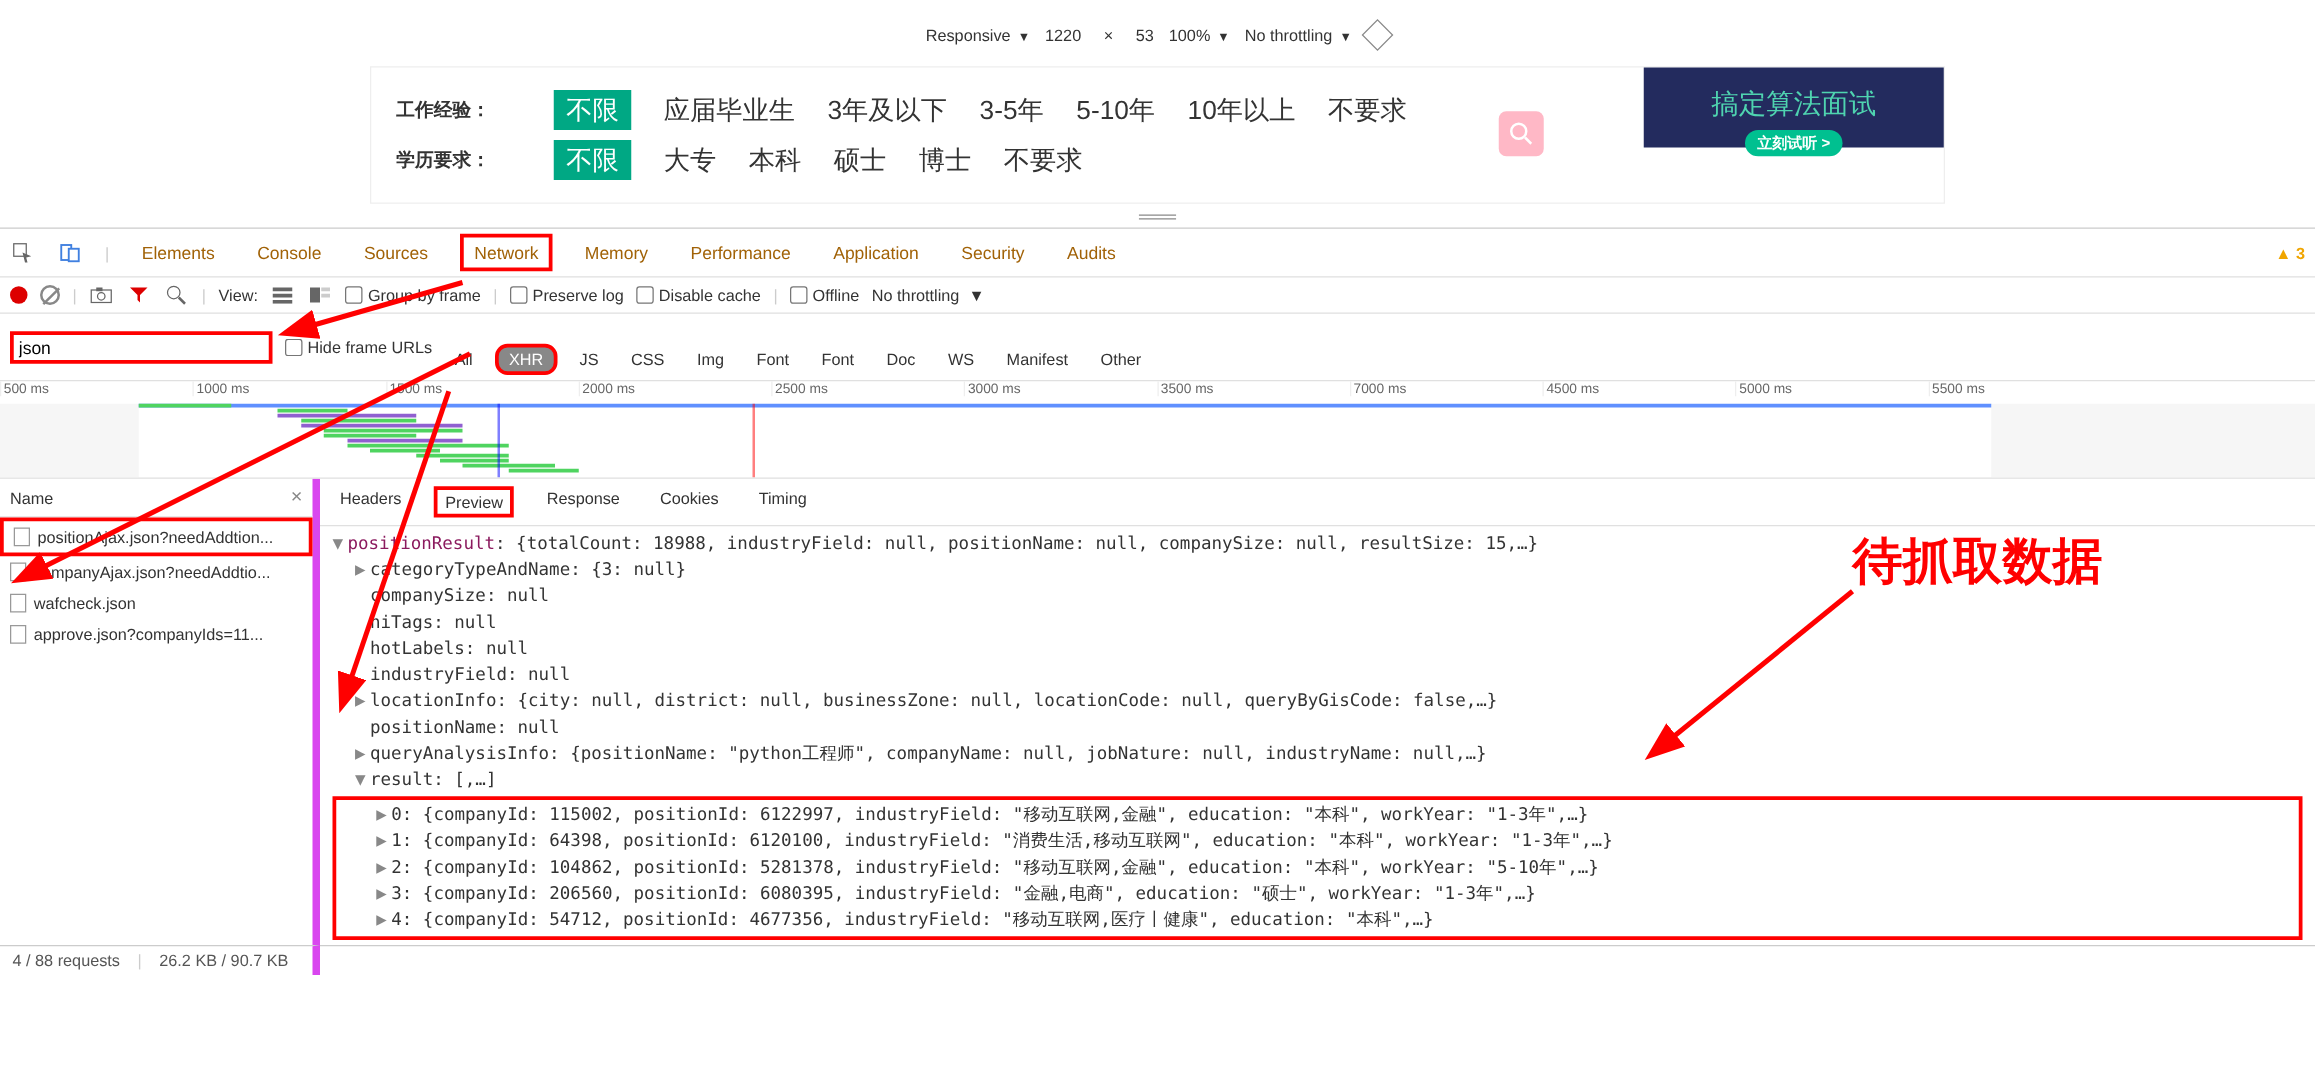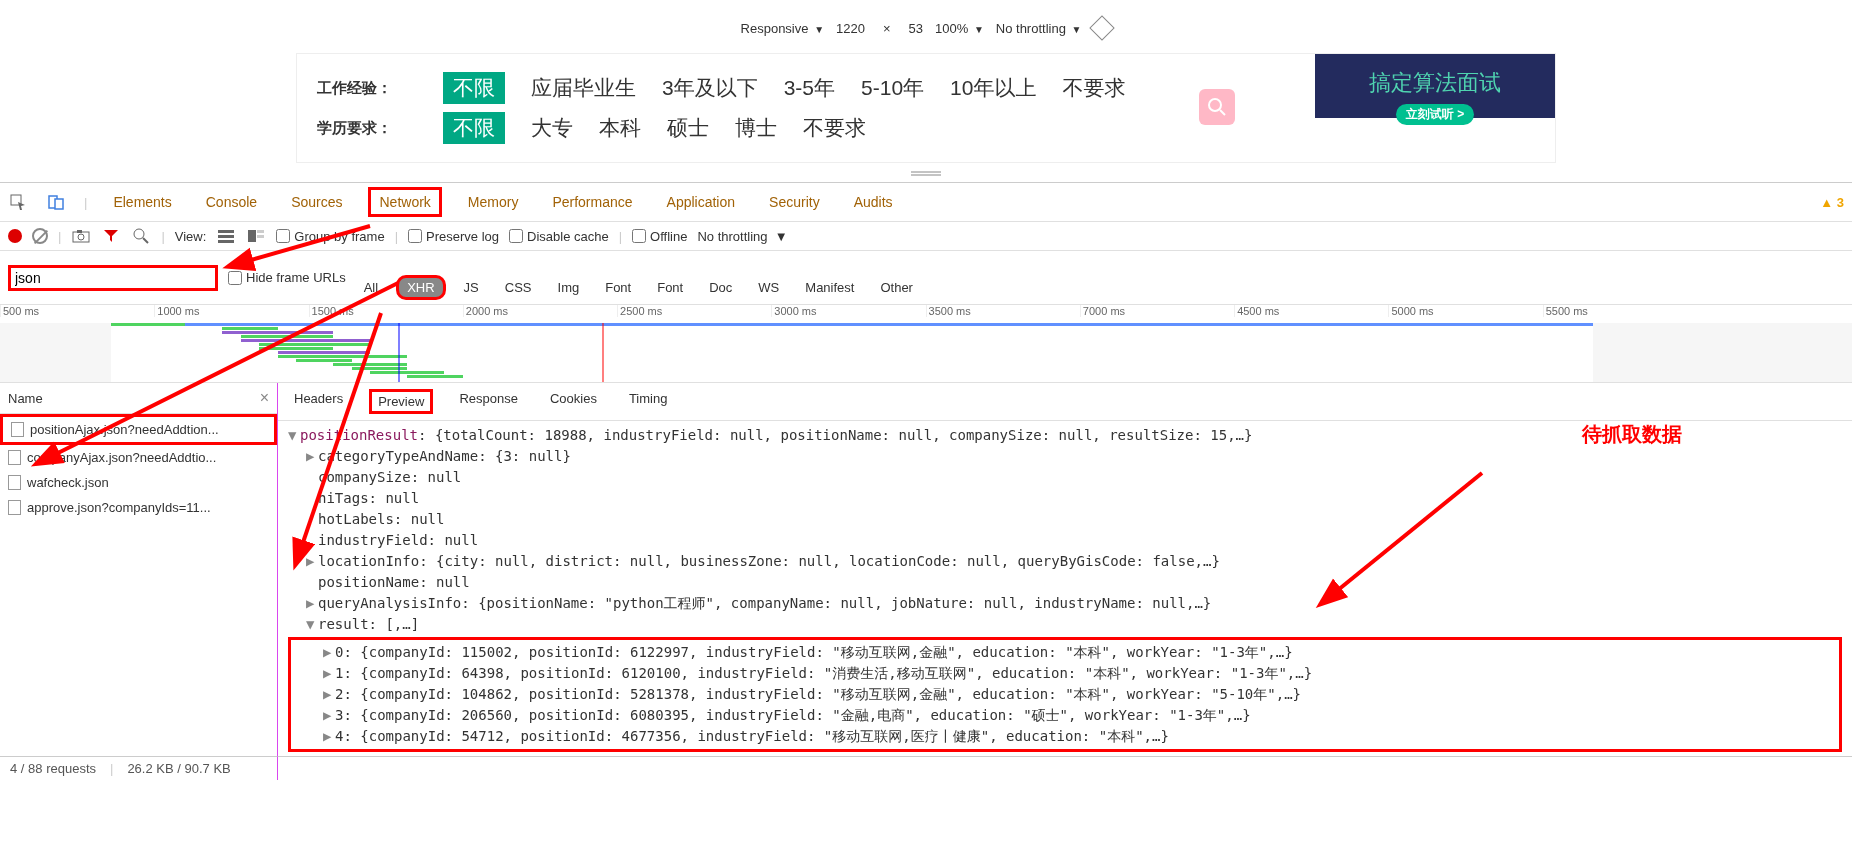--- a/index.html
+++ b/index.html
@@ -51,39 +51,39 @@
 .wbar { position: absolute; height: 3px; }
 .wgreen { background: #4fd460; }
 .wblue { background: #6090ff; }
 .wpurple { background: #9060d0; }
 .vline { position: absolute; top: 0; bottom: 0; width: 2px; }
 .vred { background: rgba(255,0,0,0.5); }
 .vblue { background: rgba(0,0,255,0.5); }
 .gray-shade { position: absolute; top: 0; bottom: 0; background: #eee; opacity: 0.5; }
 
 .split { display: flex; }
-.leftcol { width: 278px; border-right: 1px solid #d946ef; }
+.leftcol { width: 256px; border-right: 6px solid #d946ef; }
 .name-hdr { padding: 6px 8px; border-bottom: 1px solid #e0e0e0; display: flex; justify-content: space-between; align-items: center; }
 .close-x { cursor: pointer; color: #888; font-size: 16px; }
 .req-item { display: flex; align-items: center; gap: 6px; padding: 5px 8px; cursor: pointer; white-space: nowrap; overflow: hidden; text-overflow: ellipsis; }
 .req-item.selected { border: 3px solid red; }
 .doc-icon { width: 13px; height: 15px; border: 1px solid #999; flex-shrink: 0; }
 
 .rightcol { flex: 1; position: relative; }
 .detail-tabs { display: flex; gap: 20px; padding: 6px 10px; border-bottom: 1px solid #e0e0e0; }
 .detail-tabs .dtab { cursor: pointer; padding: 2px 6px; }
 .detail-tabs .dtab.preview { border: 3px solid red; }
 
 .json-view { font-family: Consolas, monospace; font-size: 14px; padding: 4px 10px; line-height: 1.5; color: #333; }
 .json-line { white-space: nowrap; }
 .exp { color: #888; cursor: pointer; display: inline-block; width: 12px; }
 .key { color: #8b1a5e; }
 .data-box { border: 3px solid red; margin-top: 2px; padding: 2px; }
 
-.annotation { position: absolute; right: 170px; top: 38px; color: red; font-size: 20px; font-weight: bold; pointer-events: none; }
+.annotation { position: absolute; right: 170px; top: 38px; color: red; font-size: 40px; font-weight: bold; pointer-events: none; }
 .arrow-svg { position: absolute; pointer-events: none; }
 .footer-row { display: flex; }
 .footer-row .leftcol { padding: 4px 10px; font-size: 13px; color: #555; }
 
 
 .red-arrow { stroke: red; stroke-width: 4; fill: none; marker-end: url(#arrowhead); }
 </style>
 </head>
 <body>
 

